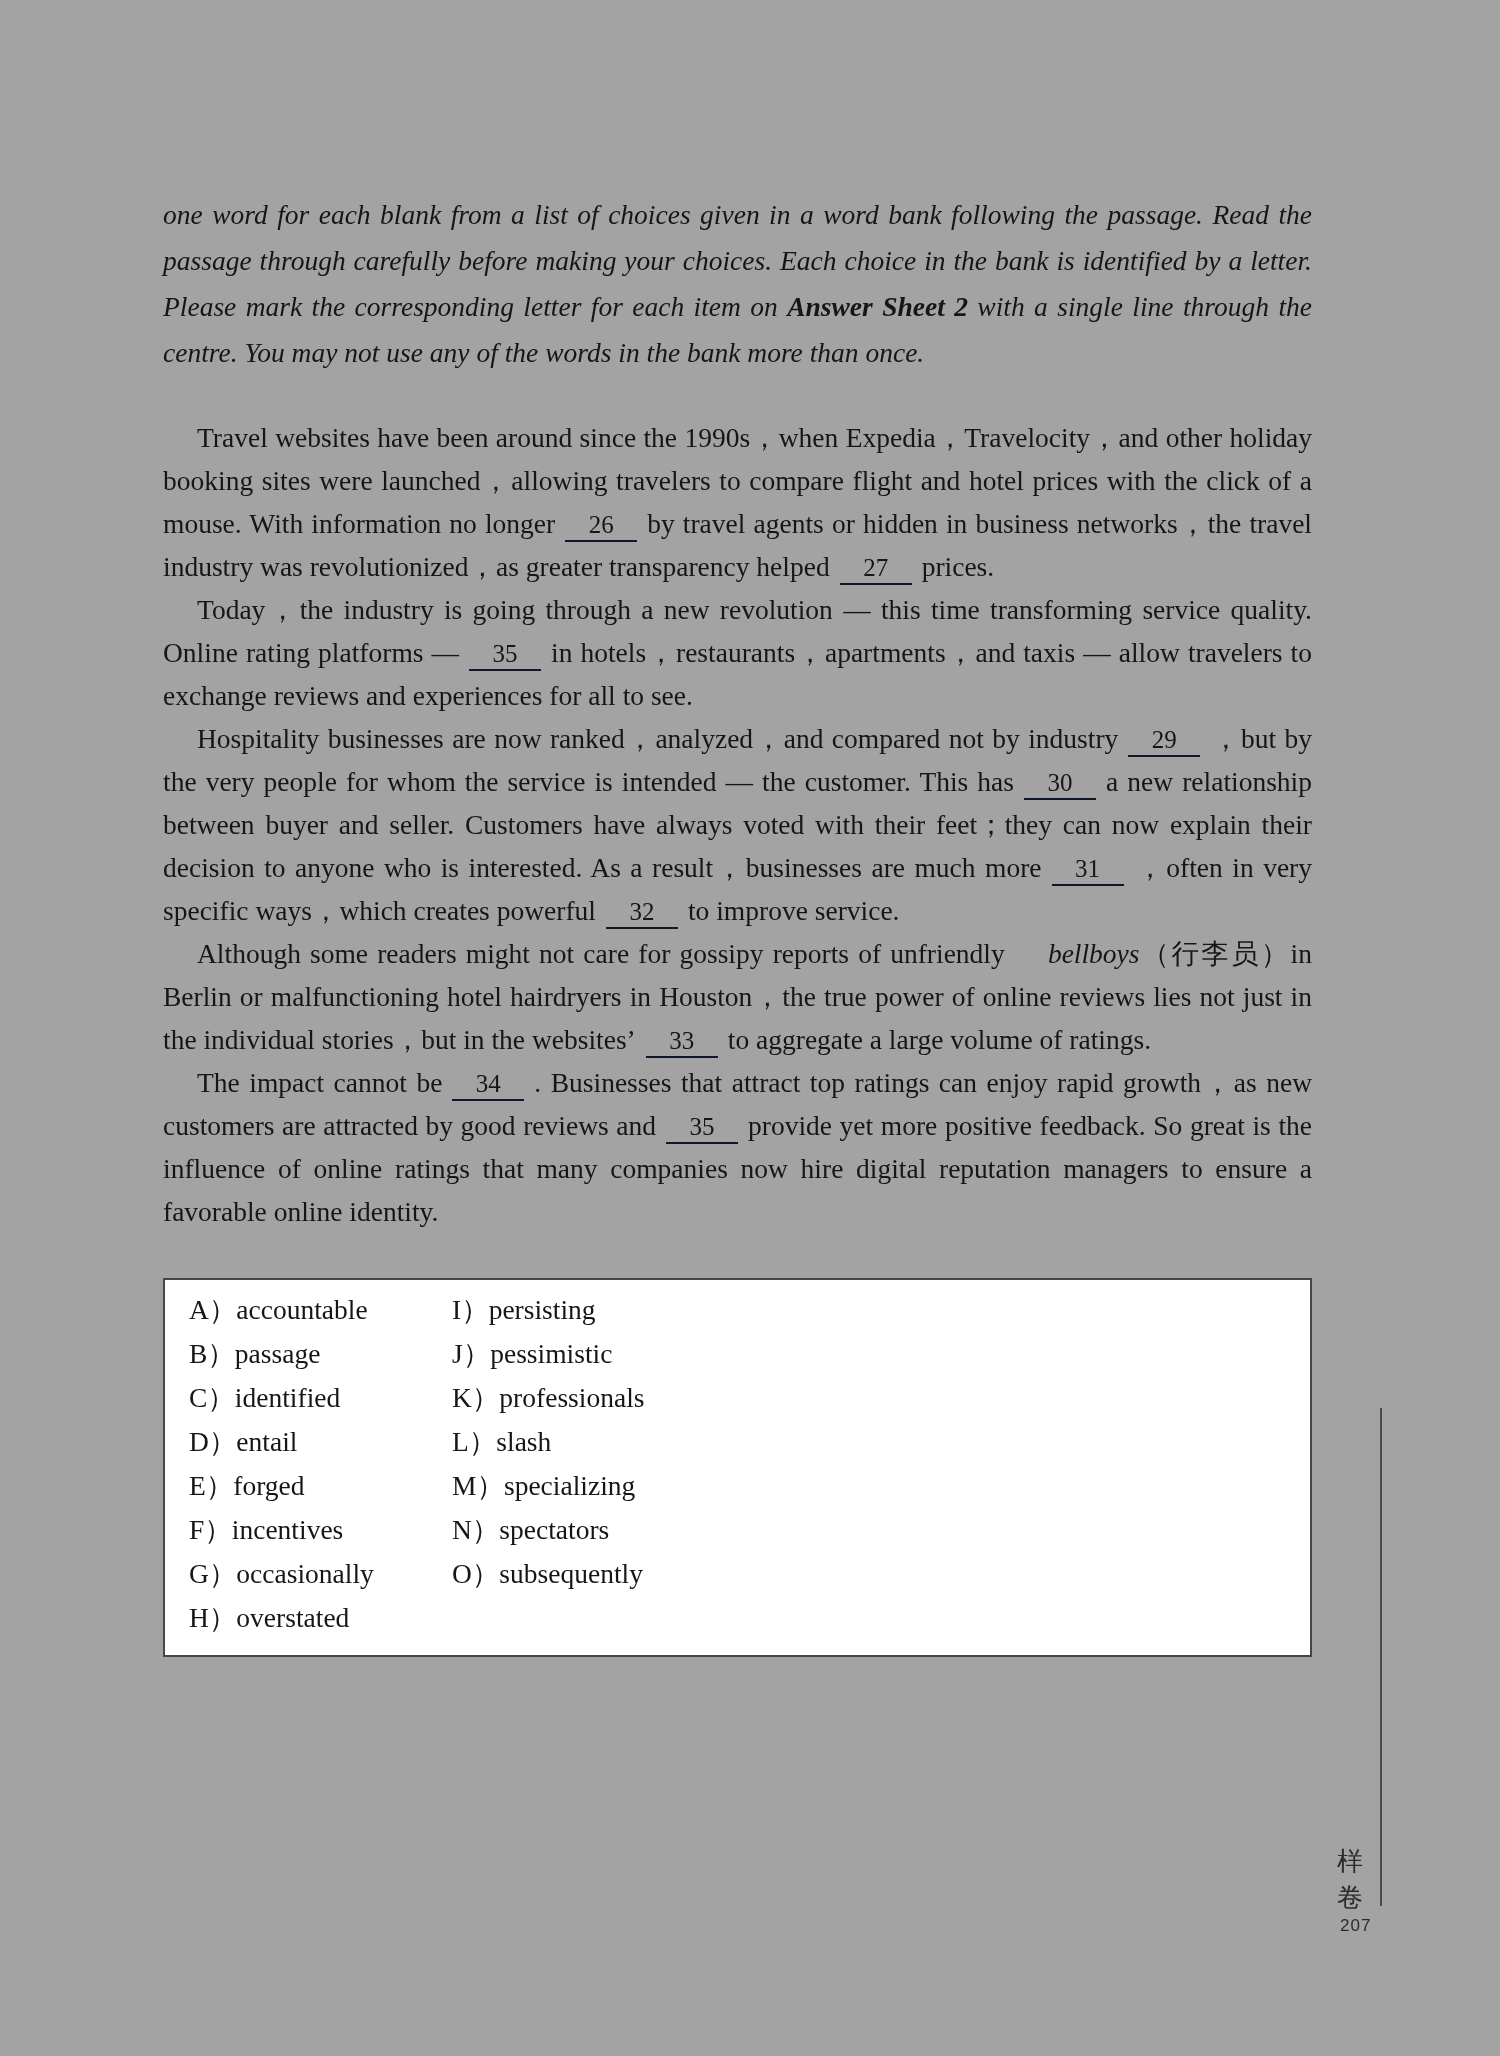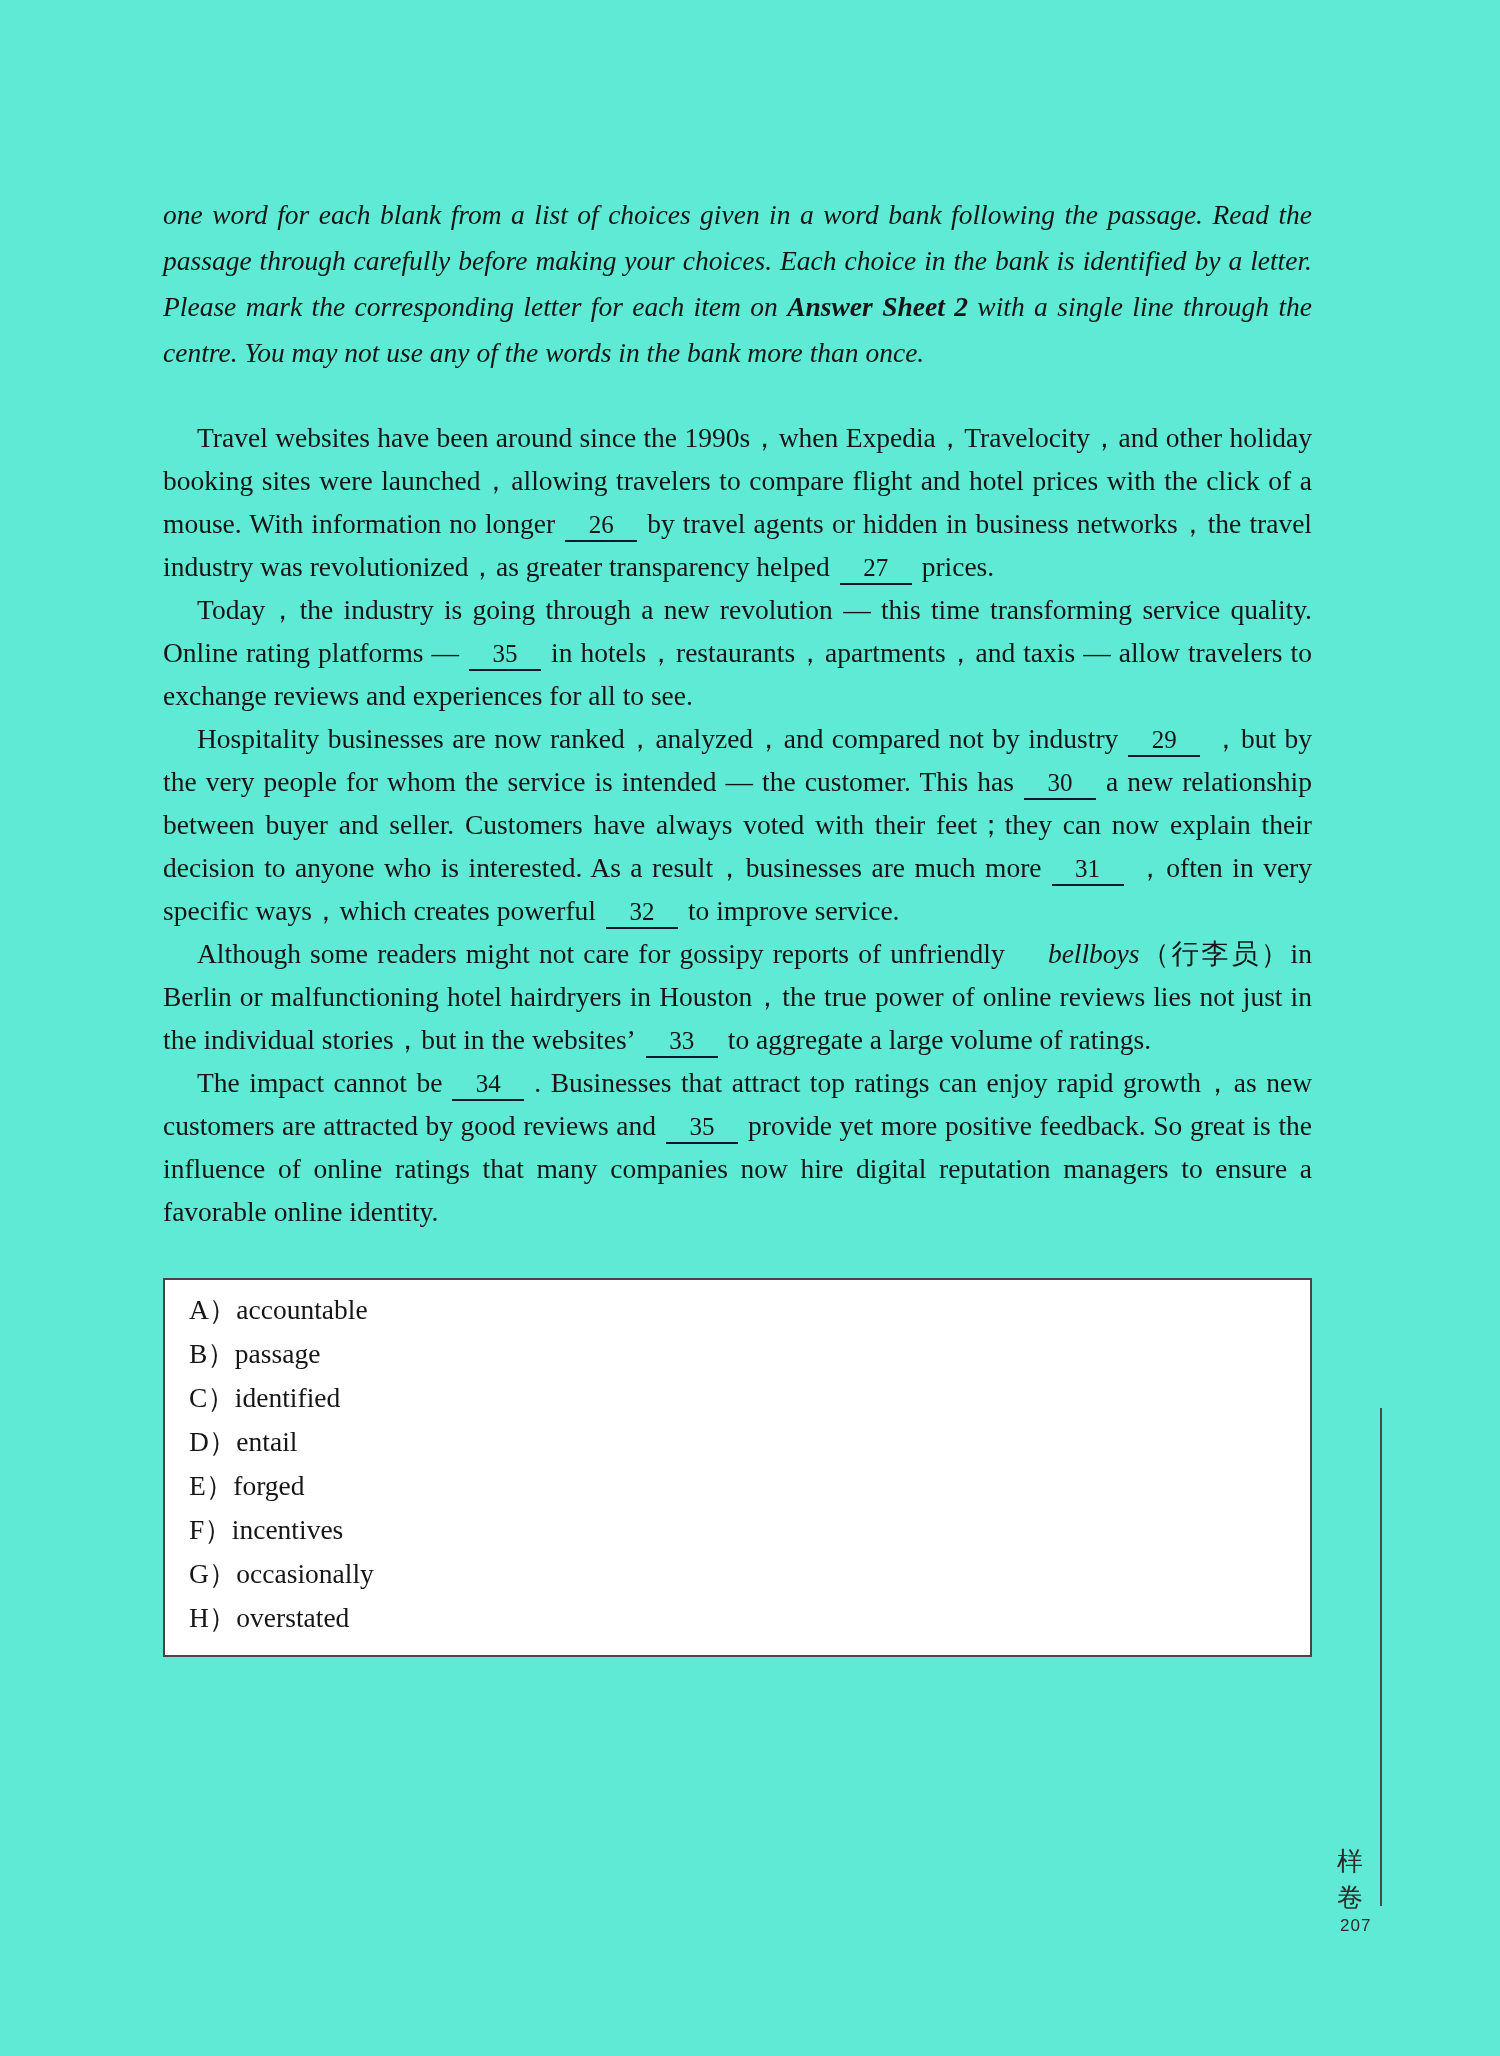--- a/index.html
+++ b/index.html
@@ -1,19 +1,19 @@
 <!DOCTYPE html>
 <html><head>
 <meta charset="utf-8">
 <style>
   html,body { margin:0; padding:0; background:#ffffff; }
   .page {
     position:relative;
     width:1500px; height:2056px;
-    background:#5eead4;
+    background:#a3a3a3;
     font-family:"Liberation Serif", serif;
     color:#161616;
     overflow:hidden;
   }
   .content {
     position:absolute;
     left:163px; top:192px;
     width:1149px;
   }
   
@@ -101,20 +101,29 @@
       <div class="wb-col-left">
           <div class="wb-item">A）accountable</div>
           <div class="wb-item">B）passage</div>
           <div class="wb-item">C）identified</div>
           <div class="wb-item">D）entail</div>
           <div class="wb-item">E）forged</div>
           <div class="wb-item">F）incentives</div>
           <div class="wb-item">G）occasionally</div>
           <div class="wb-item">H）overstated</div>
         </div>
+      <div class="wb-col-right">
+          <div class="wb-item">I）persisting</div>
+          <div class="wb-item">J）pessimistic</div>
+          <div class="wb-item">K）professionals</div>
+          <div class="wb-item">L）slash</div>
+          <div class="wb-item">M）specializing</div>
+          <div class="wb-item">N）spectators</div>
+          <div class="wb-item">O）subsequently</div>
+        </div>
     </div>
 
   </div>
 
   <div class="margin-rule"></div>
   <div class="margin-label">
       <div>样</div>
       <div>卷</div>
     </div>
   <div class="page-number">207</div>

